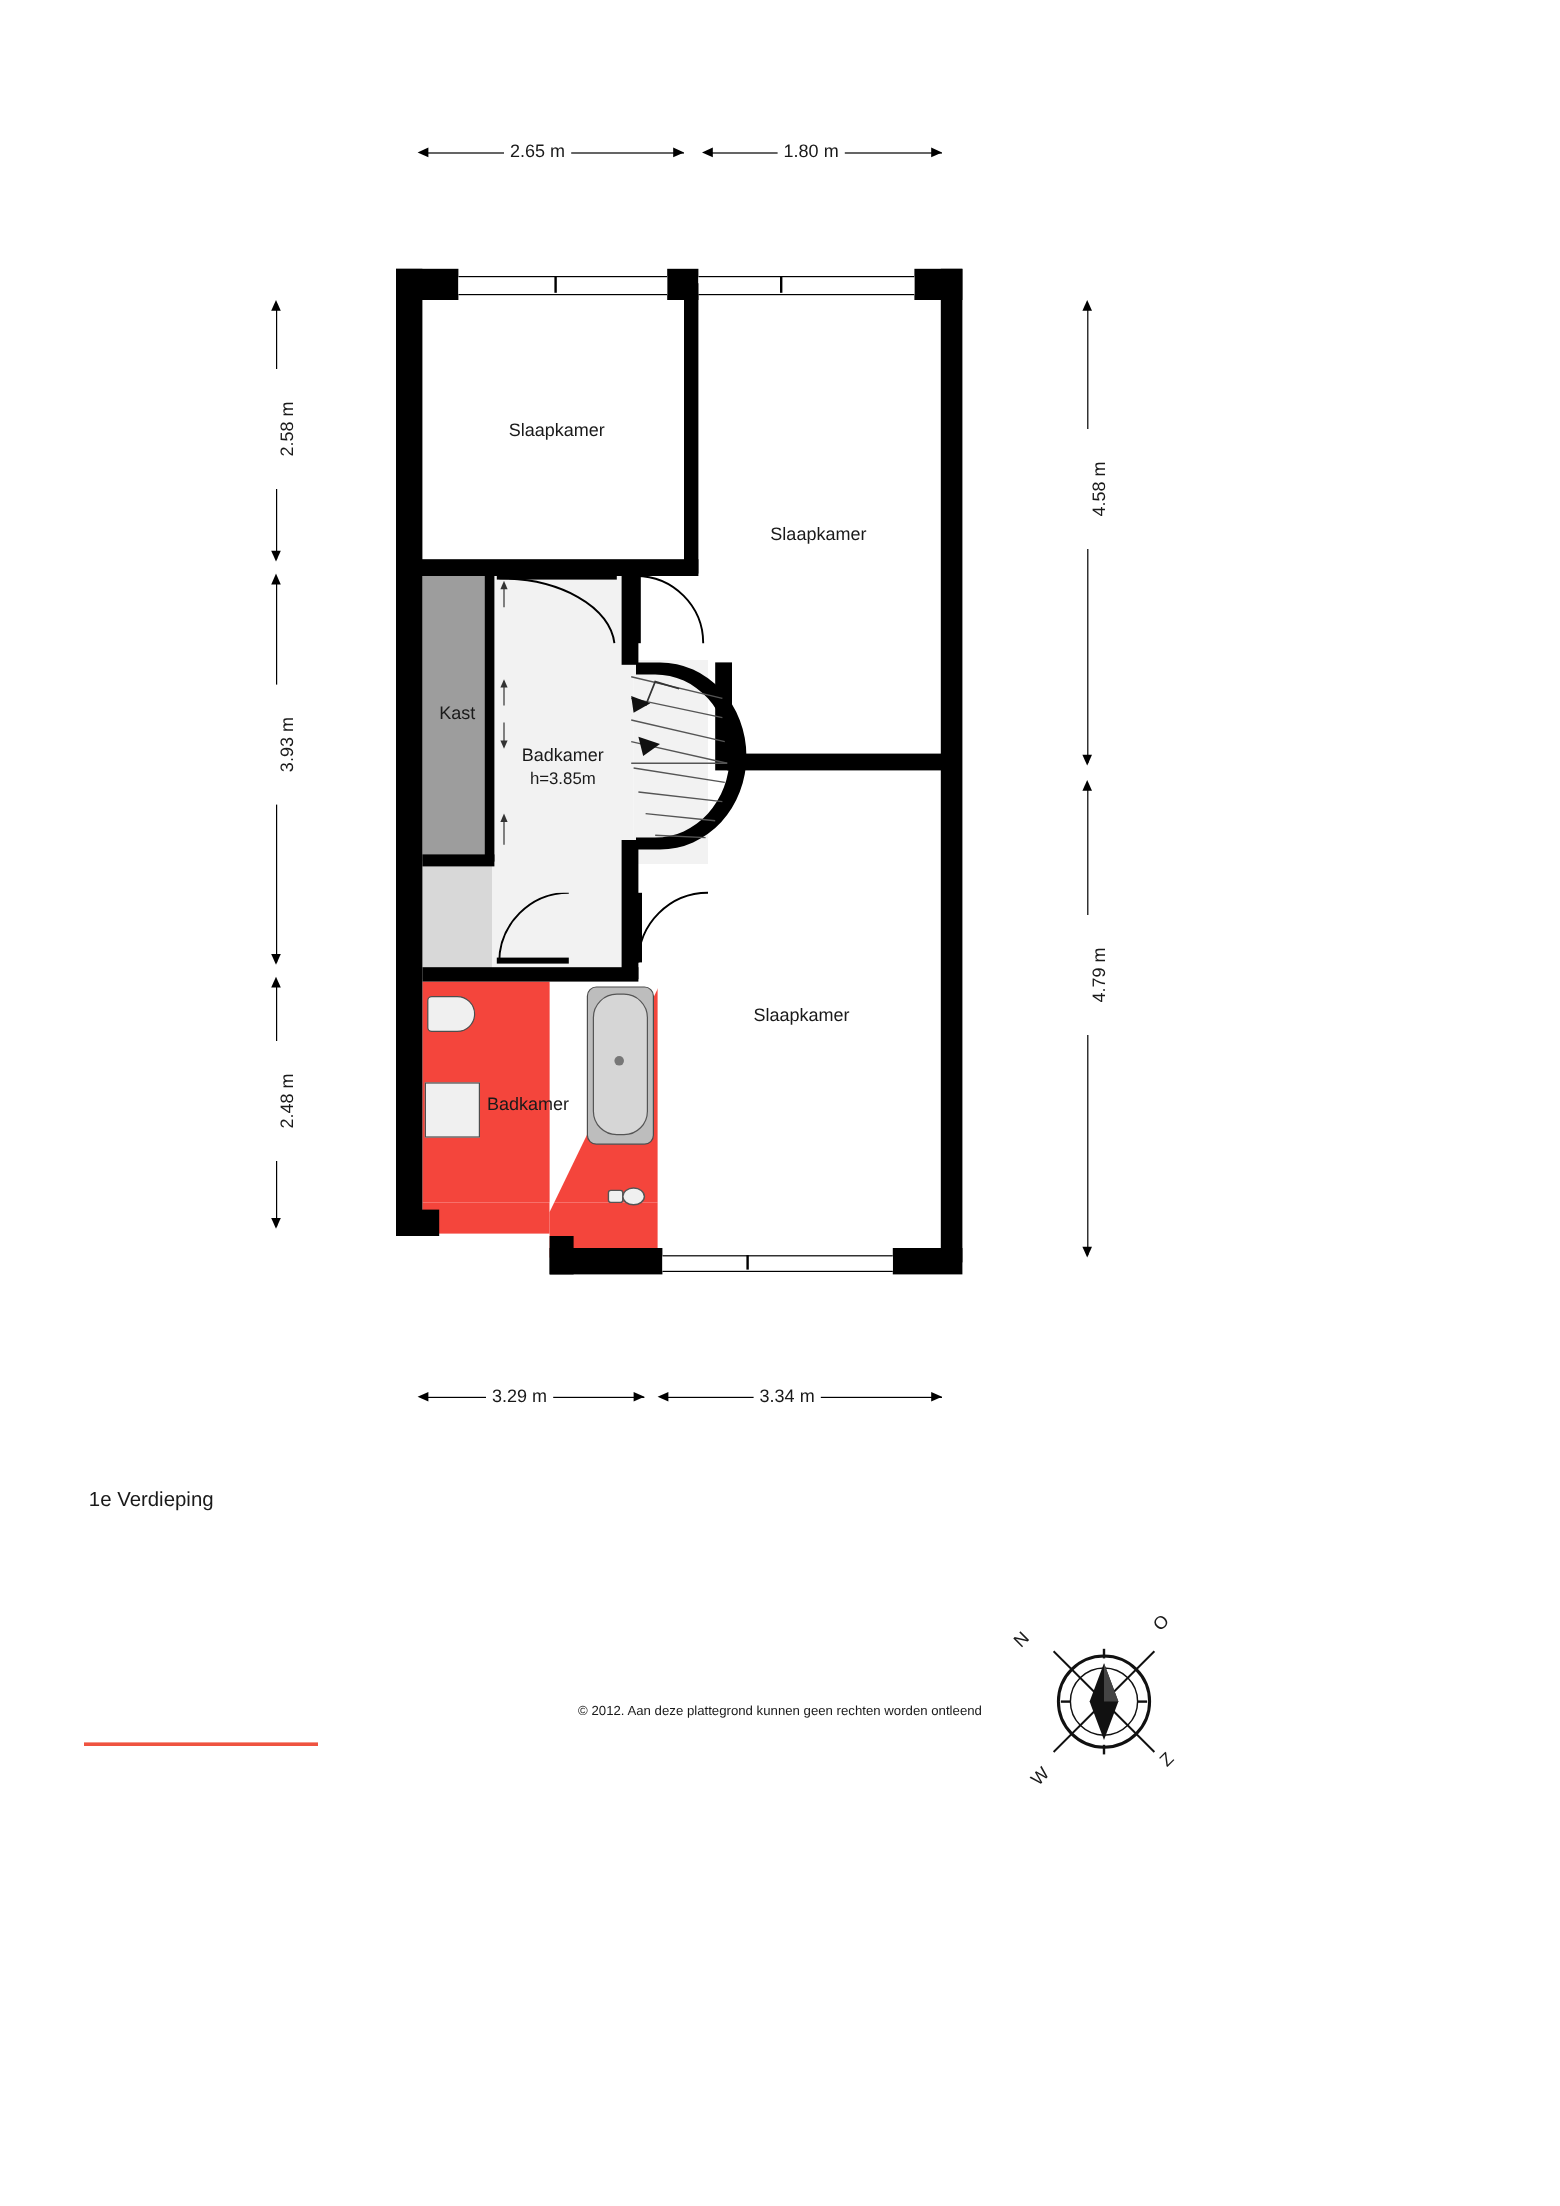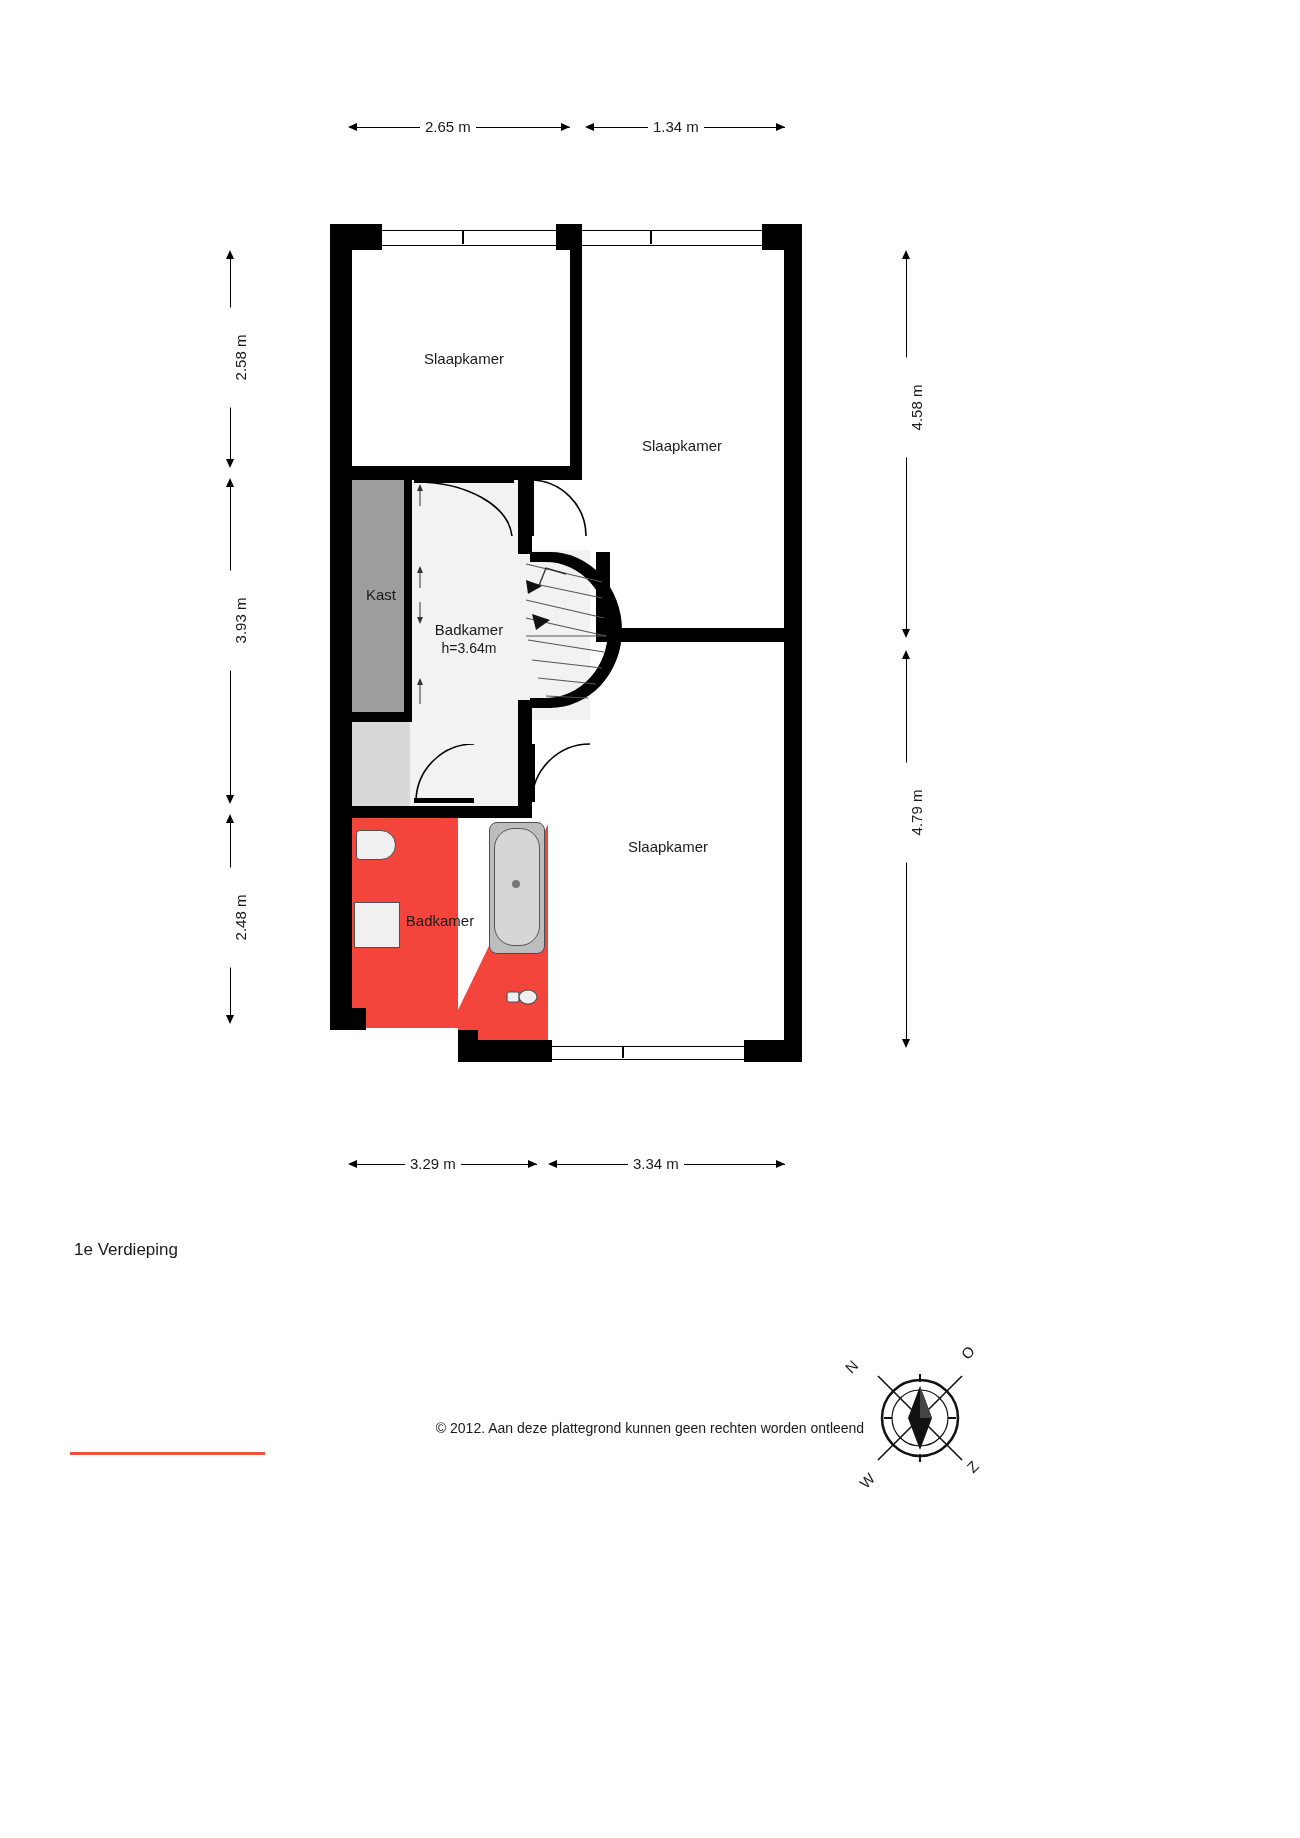--- a/index.html
+++ b/index.html
@@ -154,21 +154,21 @@
     width: 100%;
     text-align: center;
     font-size: 27px;
     font-weight: 700;
     color: #111;
   }
   .copy-line {
     position: absolute;
     width: 100%;
     text-align: center;
-    font-size: 14px;
+    font-size: 11px;
     color: #1a1a1a;
   }
   .compass {
     position: absolute;
   }
 </style>
 </head>
 <body>
 
 <div class="plan-root">
@@ -176,21 +176,21 @@
   <div>
 
     <div class="dim-h" style="left:352px; top:127px; width:218px;"></div>
     <div class="arrow arrow-l" style="left:348px; top:123px;"></div>
     <div class="arrow arrow-r" style="left:561px; top:123px;"></div>
     <div class="dim-label" style="left:420px; top:118px;">2.65 m</div>
 
     <div class="dim-h" style="left:589px; top:127px; width:196px;"></div>
     <div class="arrow arrow-l" style="left:585px; top:123px;"></div>
     <div class="arrow arrow-r" style="left:776px; top:123px;"></div>
-    <div class="dim-label" style="left:648px; top:118px;">1.34 m</div>
+    <div class="dim-label" style="left:648px; top:118px;">1.80 m</div>
   </div>
 
   <div>
 
     <div class="dim-v" style="left:230px; top:256px; height:210px;"></div>
     <div class="arrow arrow-u" style="left:226px; top:250px;"></div>
     <div class="arrow arrow-d" style="left:226px; top:459px;"></div>
     <div class="dim-label-v" style="left:190px; top:345px; width:100px; text-align:center; transform:rotate(-90deg);">2.58 m</div>
 
     <div class="dim-v" style="left:230px; top:484px; height:318px;"></div>
@@ -355,21 +355,21 @@
 
     <svg style="position:absolute; left:506px; top:984px; width:34px; height:26px;">
       <rect x="1" y="8" width="12" height="10" rx="2" fill="#f0f0f0" stroke="#555" stroke-width="1.2"></rect>
       <ellipse cx="22" cy="13" rx="9" ry="7" fill="#f0f0f0" stroke="#555" stroke-width="1.2"></ellipse>
     </svg>
 
     <div class="room-label" style="left:379px; top:350px; width:170px;">Slaapkamer</div>
     <div class="room-label" style="left:597px; top:437px; width:170px;">Slaapkamer</div>
     <div class="room-label" style="left:341px; top:586px; width:80px;">Kast</div>
     <div class="room-label" style="left:409px; top:621px; width:120px;">Badkamer</div>
-    <div class="room-sub" style="left:409px; top:640px; width:120px;">h=3.64m</div>
+    <div class="room-sub" style="left:409px; top:640px; width:120px;">h=3.85m</div>
     <div class="room-label" style="left:355px; top:912px; width:170px;">Badkamer</div>
     <div class="room-label" style="left:578px; top:838px; width:180px;">Slaapkamer</div>
 
   </div>
 
   <div class="floor-caption" style="left:74px; top:1240px;">1e Verdieping</div>
 
   <div class="logo-underline" style="left:70px; top:1452px; width:195px;"></div>
 
   <div class="copy-line" style="left:0; top:1420px;">© 2012. Aan deze plattegrond kunnen geen rechten worden ontleend</div>

